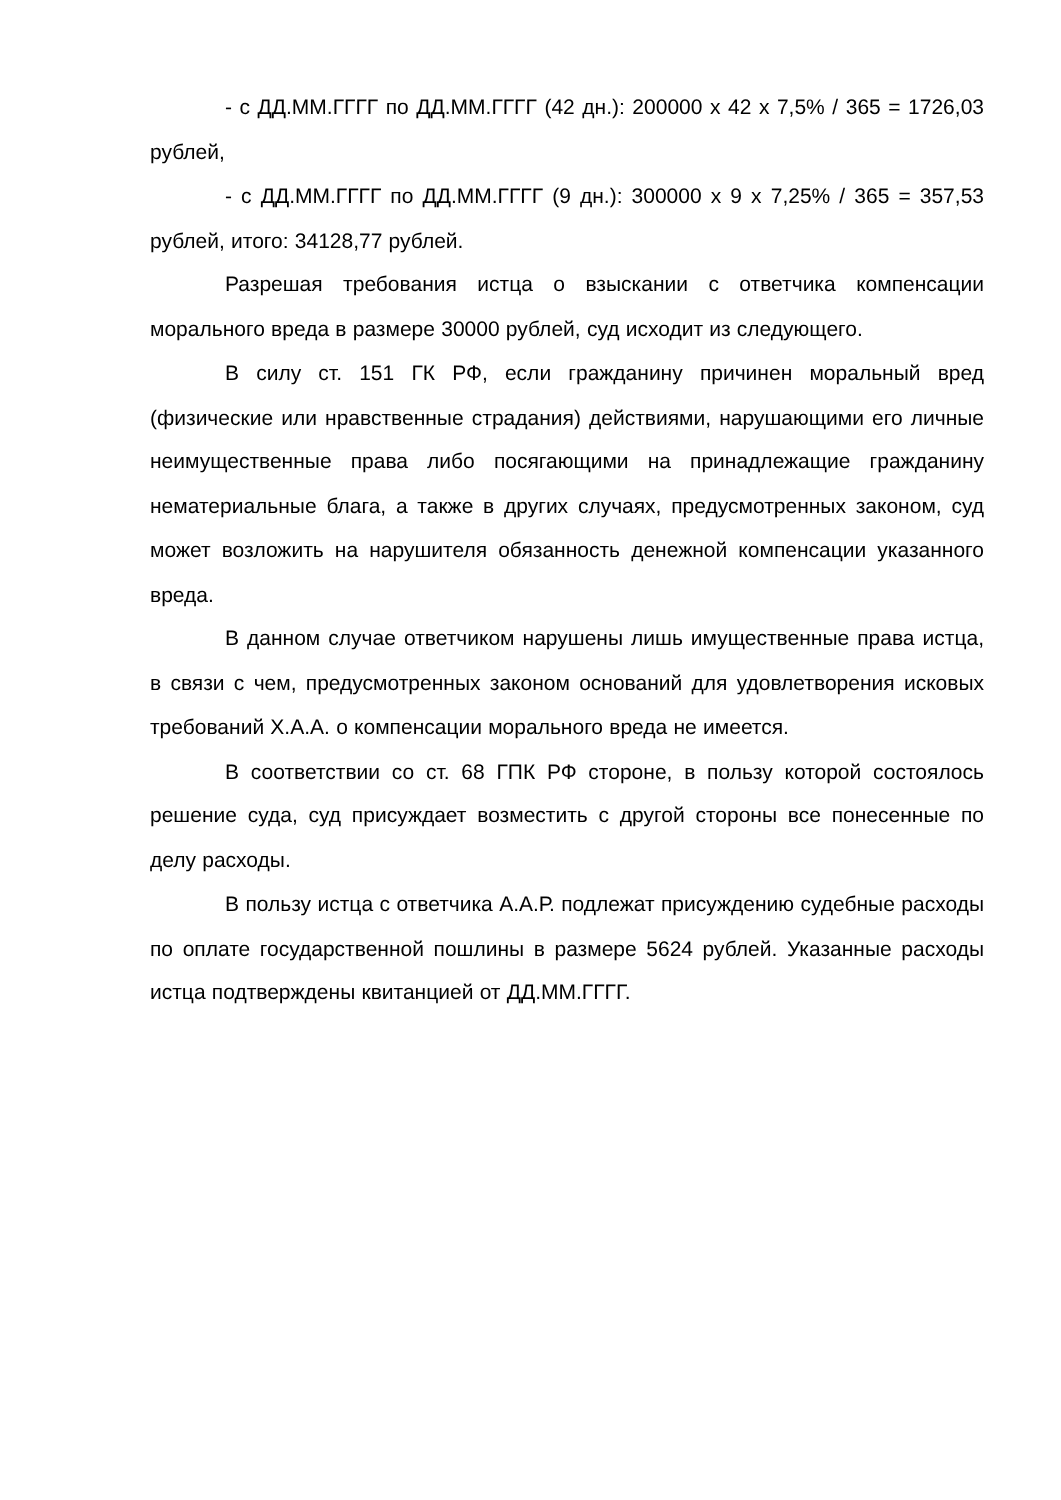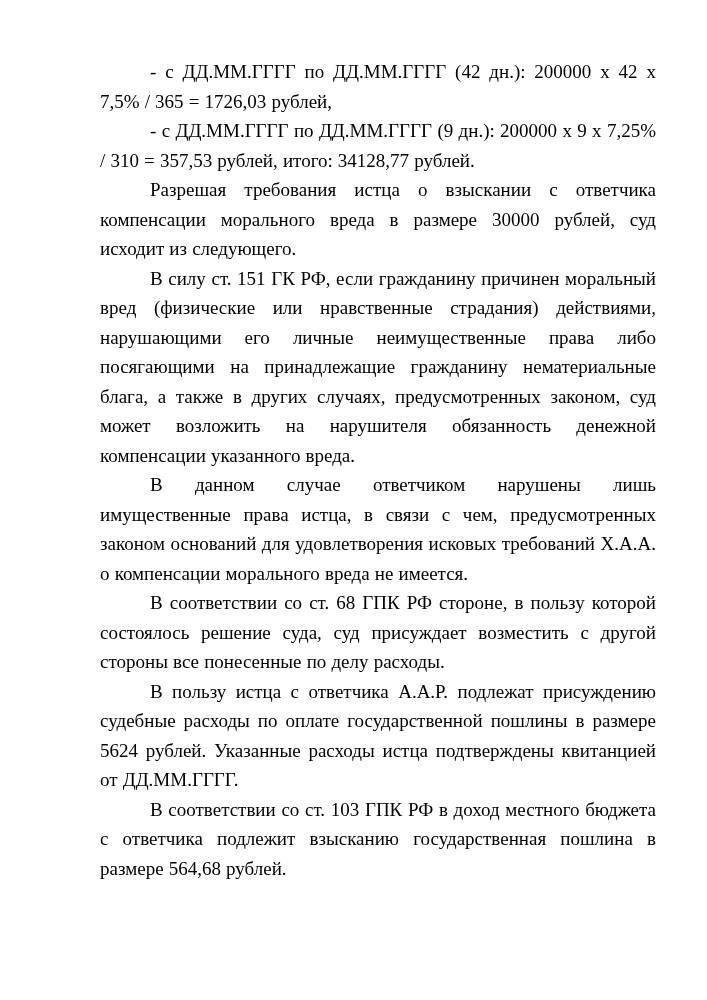--- a/index.html
+++ b/index.html
@@ -11,36 +11,35 @@
     position: relative;
     width: 707px;
     height: 1000px;
     background: #ffffff;
     box-sizing: border-box;
     padding: 57px 51px 40px 100px;
     overflow: hidden;
   }
   .doc-body p {
     margin: 0;
-    font-family: Liberation Serif, serif;
-    font-size: 19px;
+    font-family: Liberation Sans, sans-serif;
+    font-size: 14px;
     line-height: 29.5px;
     color: #000000;
     text-align: justify;
     text-indent: 50px;
     word-spacing: 0.02em;
   }
 </style>
 </head>
 <body>
 
 <div class="page">
   <div class="doc-body">
     <p>- с ДД.ММ.ГГГГ по ДД.ММ.ГГГГ (42 дн.): 200000 х 42 х 7,5% / 365 = 1726,03 рублей,</p>
-    <p>- с ДД.ММ.ГГГГ по ДД.ММ.ГГГГ (9 дн.): 200000 х 9 х 7,25% / 310 = 357,53 рублей, итого: 34128,77 рублей.</p>
+    <p>- с ДД.ММ.ГГГГ по ДД.ММ.ГГГГ (9 дн.): 300000 х 9 х 7,25% / 365 = 357,53 рублей, итого: 34128,77 рублей.</p>
     <p>Разрешая требования истца о взыскании с ответчика компенсации морального вреда в размере 30000 рублей, суд исходит из следующего.</p>
     <p>В силу ст. 151 ГК РФ, если гражданину причинен моральный вред (физические или нравственные страдания) действиями, нарушающими его личные неимущественные права либо посягающими на принадлежащие гражданину нематериальные блага, а также в других случаях, предусмотренных законом, суд может возложить на нарушителя обязанность денежной компенсации указанного вреда.</p>
     <p>В данном случае ответчиком нарушены лишь имущественные права истца, в связи с чем, предусмотренных законом оснований для удовлетворения исковых требований Х.А.А. о компенсации морального вреда не имеется.</p>
     <p>В соответствии со ст. 68 ГПК РФ стороне, в пользу которой состоялось решение суда, суд присуждает возместить с другой стороны все понесенные по делу расходы.</p>
     <p>В пользу истца с ответчика А.А.Р. подлежат присуждению судебные расходы по оплате государственной пошлины в размере 5624 рублей. Указанные расходы истца подтверждены квитанцией от ДД.ММ.ГГГГ.</p>
-    <p>В соответствии со ст. 103 ГПК РФ в доход местного бюджета с ответчика подлежит взысканию государственная пошлина в размере 564,68 рублей.</p>
   </div>
 </div>
 
 </body></html>

